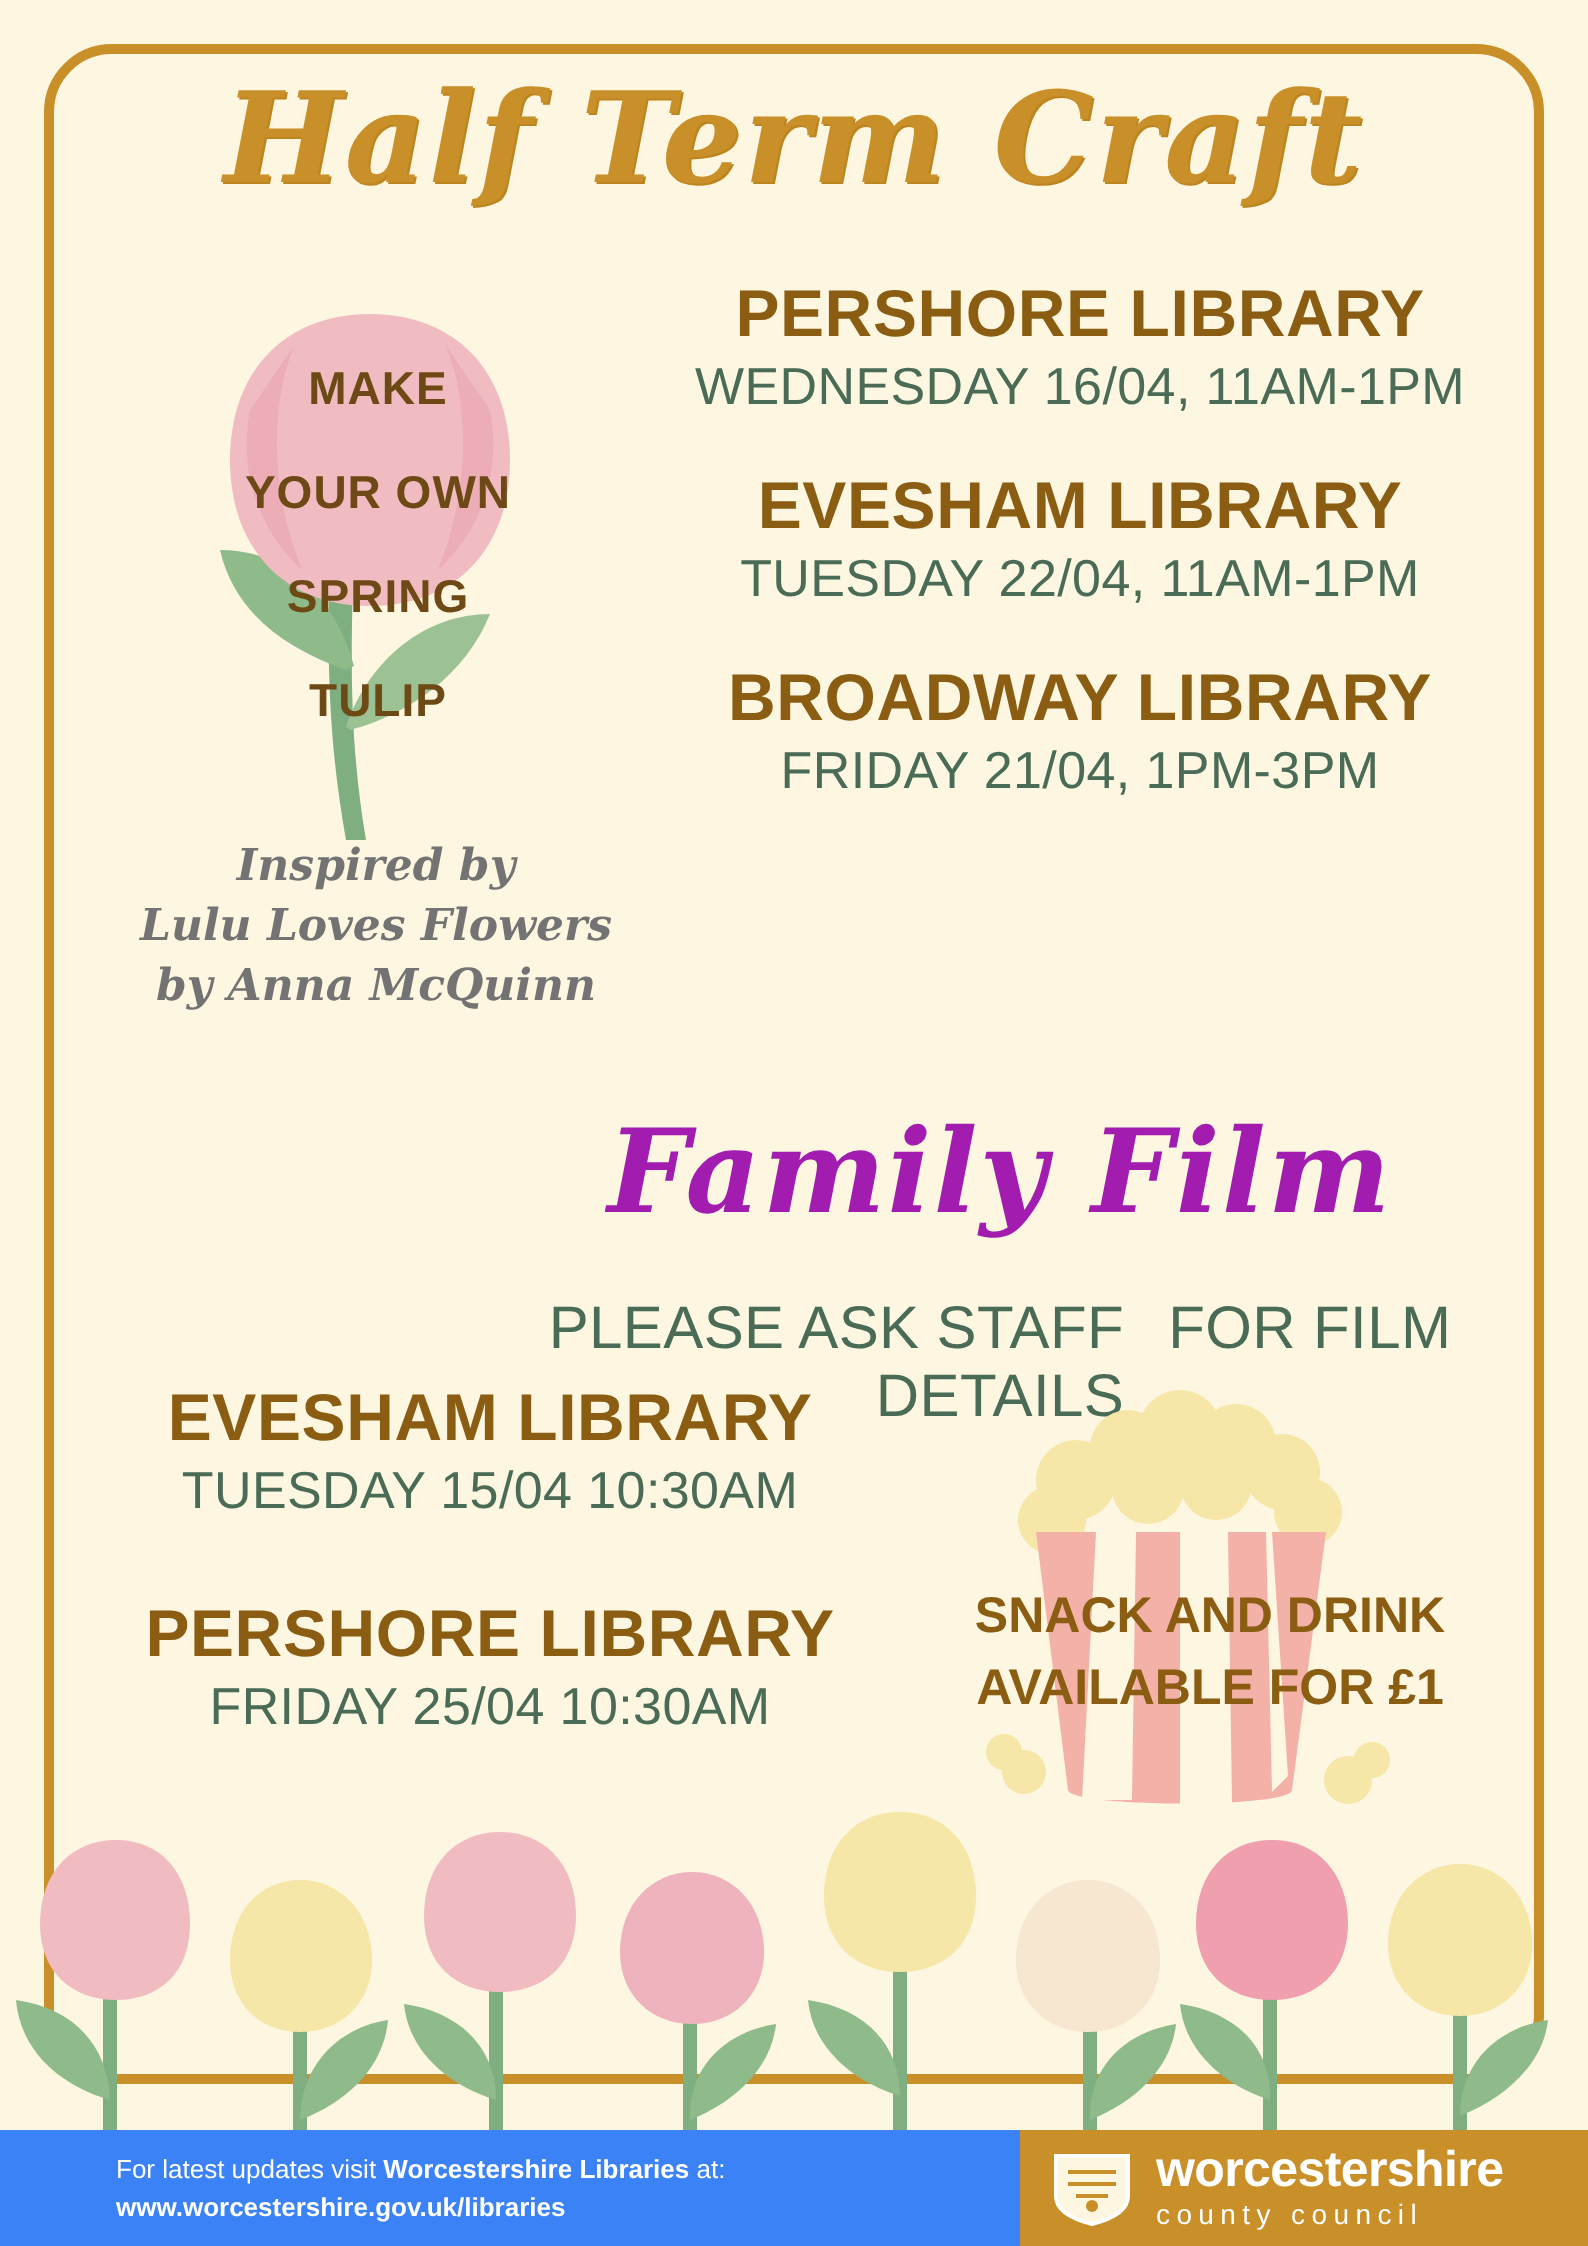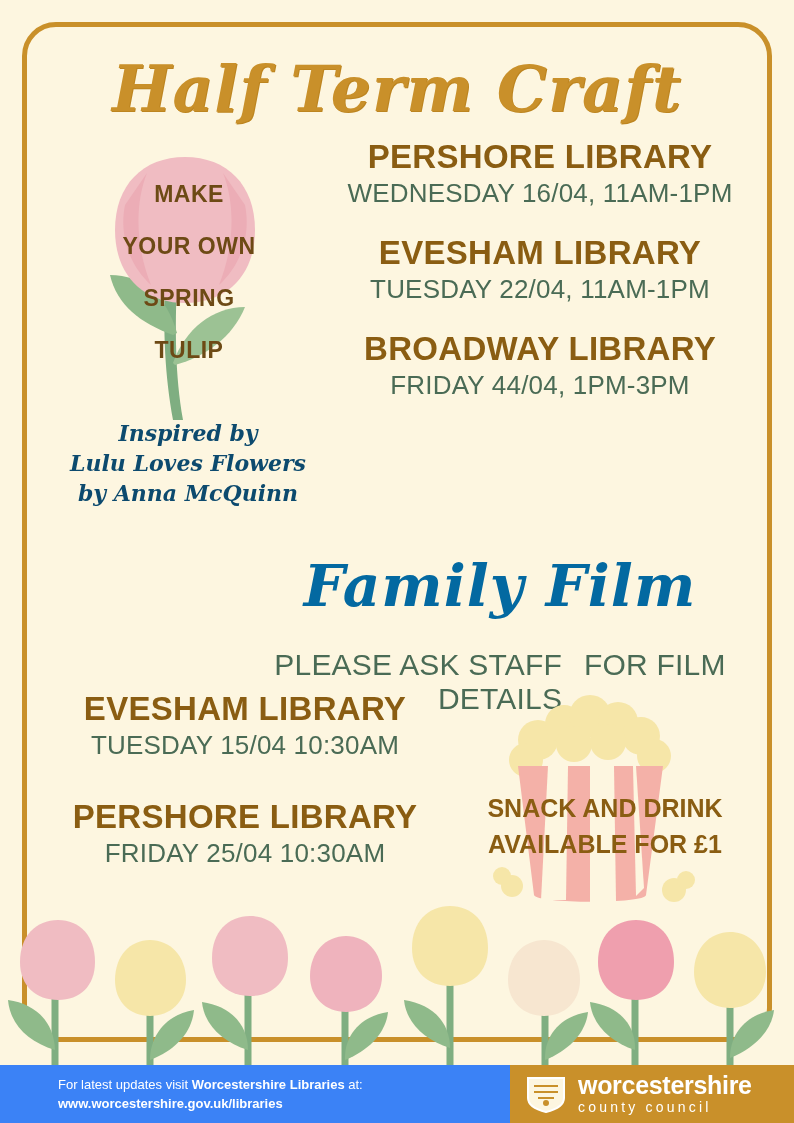--- a/index.html
+++ b/index.html
@@ -20,41 +20,41 @@
     left: 22px; top: 22px;
     width: 750px; height: 1020px;
     border: 5px solid #c9902a;
     border-radius: 34px;
     pointer-events: none;
   }
 
   
   .title-main {
     position: absolute;
-    left: 0; top: 52px;
+    left: 0; top: 32px;
     width: 794px;
     text-align: center;
     font-family: "DejaVu Serif", serif;
     font-style: italic;
     font-weight: bold;
     font-size: 63px;
     color: #c9902a;
     letter-spacing: 1px;
     text-shadow: 1px 1px 0 #bd8520;
   }
   .title-family {
     position: absolute;
     left: 230px; top: 552px;
     width: 540px;
     text-align: center;
     font-family: "DejaVu Serif", serif;
     font-style: italic;
     font-weight: bold;
     font-size: 58px;
-    color: #0369a1;
+    color: #a21caf;
     letter-spacing: 1px;
   }
 
   
   .tulip-art { position: absolute; left: 55px; top: 125px; width: 260px; height: 300px; }
 
   .make-block {
     position: absolute;
     left: 58px; top: 168px;
     width: 262px;
@@ -66,21 +66,21 @@
     letter-spacing: 0.5px;
   }
   .inspired {
     position: absolute;
     left: 48px; top: 418px;
     width: 280px;
     text-align: center;
     font-family: "DejaVu Serif", serif;
     font-style: italic;
     font-weight: bold;
-    color: #0c4a6e;
+    color: #737373;
     font-size: 22px;
     line-height: 30px;
   }
 
   
   .craft-list {
     position: absolute;
     left: 300px; top: 140px;
     width: 480px;
     text-align: center;
@@ -204,21 +204,21 @@
     <div class="evt">
       <div class="venue">PERSHORE LIBRARY</div>
       <div class="when">WEDNESDAY 16/04, 11AM-1PM</div>
     </div>
     <div class="evt">
       <div class="venue">EVESHAM LIBRARY</div>
       <div class="when">TUESDAY 22/04, 11AM-1PM</div>
     </div>
     <div class="evt">
       <div class="venue">BROADWAY LIBRARY</div>
-      <div class="when">FRIDAY 44/04, 1PM-3PM</div>
+      <div class="when">FRIDAY 21/04, 1PM-3PM</div>
     </div>
   </div>
 
   <div class="title-family">Family Film</div>
 
   <div class="ask-staff">
     <span>PLEASE ASK STAFF</span><span class="gap"></span><span>FOR FILM DETAILS</span>
   </div>
 
   <div class="film-list">

